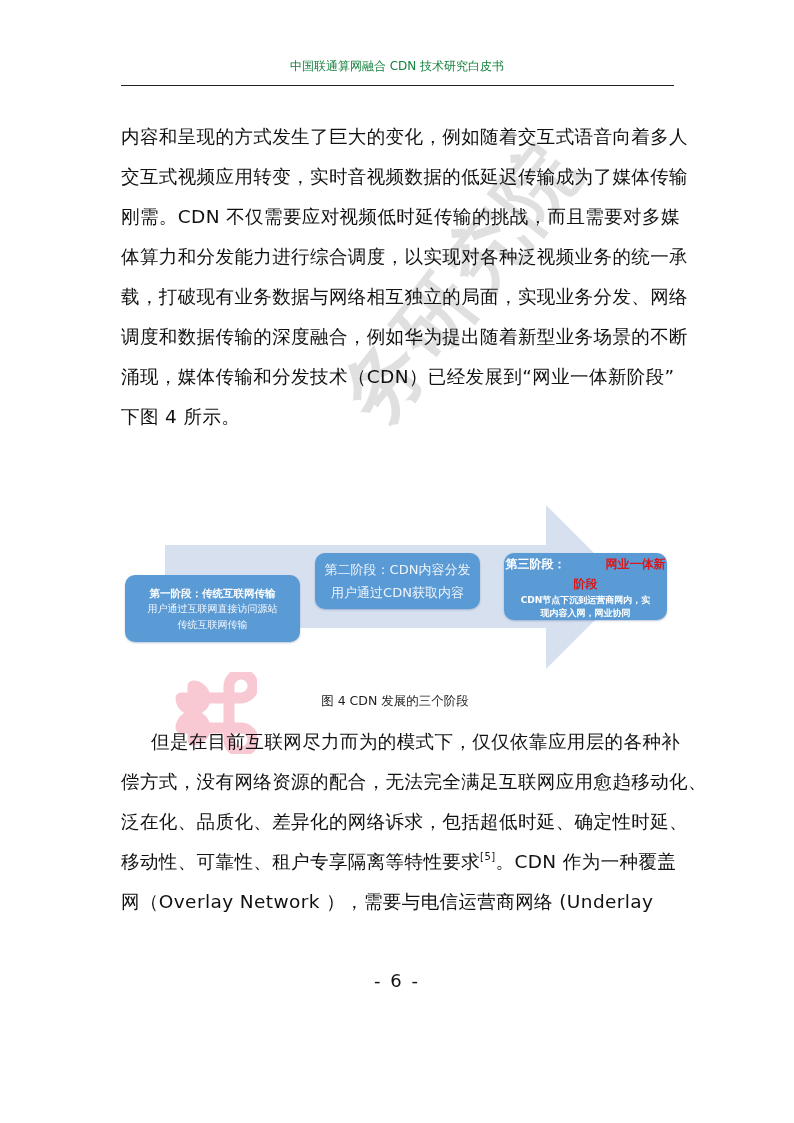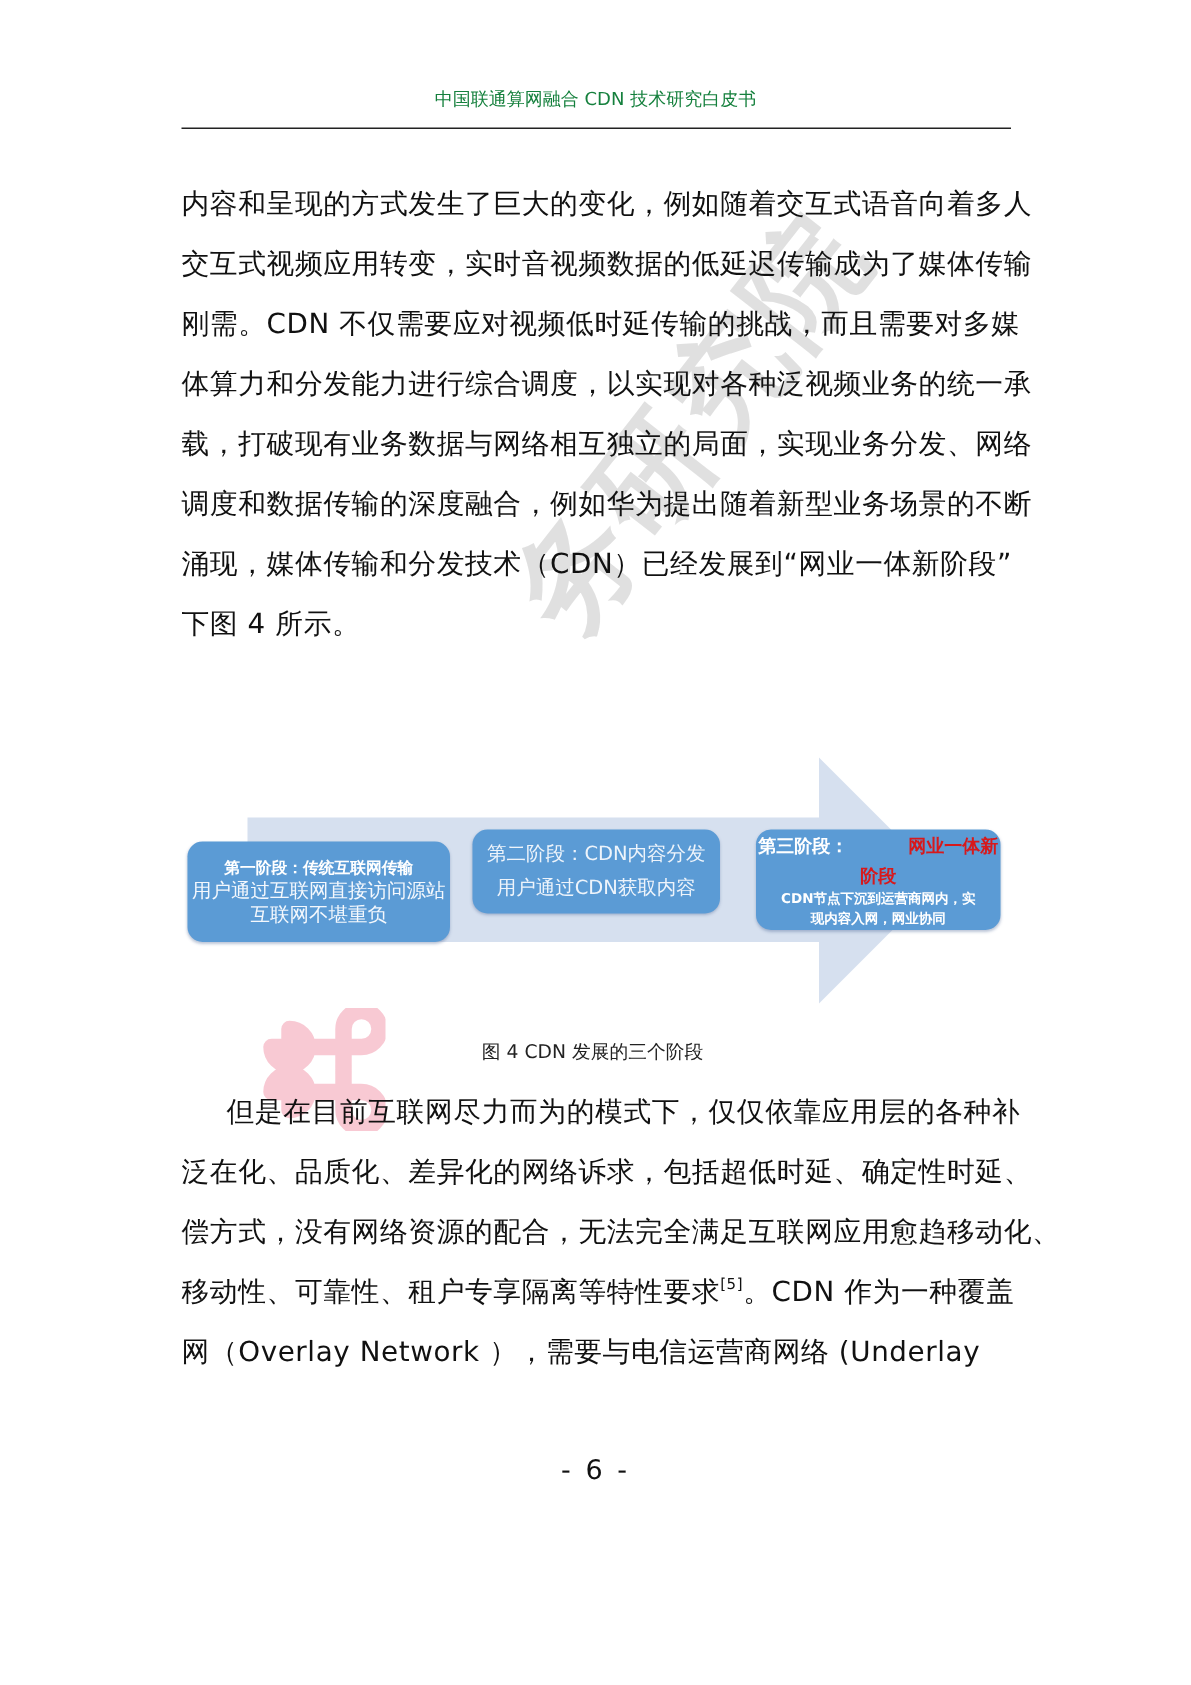--- a/index.html
+++ b/index.html
@@ -37,25 +37,25 @@
     }
 
     
     .diagram { position: absolute; left: 0; top: 0; width: 794px; height: 1123px; pointer-events: none; }
     .arrow-svg { position: absolute; left: 0; top: 0; }
     .stage {
       position: absolute; background: #5b9bd5; border-radius: 10px;
       color: #ffffff; text-align: center; box-shadow: 0 1px 2px rgba(60,90,140,0.35);
       display: flex; flex-direction: column; justify-content: center; align-items: center;
     }
-    .stage-1 { left: 125px; top: 561px; width: 175px; height: 67px; align-items: center; }
+    .stage-1 { left: 125px; top: 575px; width: 175px; height: 67px; align-items: center; }
     .stage-2 { left: 315px; top: 553px; width: 165px; height: 56px; }
     .stage-3 { left: 504px; top: 553px; width: 163px; height: 67px; }
     .st-title-bold { font-size: 10.5px; font-weight: bold; line-height: 16px; }
-    .st-body { font-size: 13px; line-height: 16px; color: #f4f8fd; }
+    .st-body { font-size: 10px; line-height: 16px; color: #f4f8fd; }
     .st2-text { font-size: 13px; line-height: 23px; color: #eef4fb; }
     .st3-title { font-size: 12px; font-weight: bold; line-height: 20px; }
     .st3-red { color: #d7191c; padding-left: 40px; }
     .st3-body { font-size: 9px; font-weight: bold; line-height: 13px; padding: 0 4px; }
 
     .caption {
       position: absolute; left: 0; width: 790px; top: 693px;
       text-align: center; font-size: 12.5px; color: #222;
     }
     .page-number {
@@ -88,38 +88,38 @@
 </div>
 
 <div class="diagram">
   <svg class="arrow-svg" width="794" height="1123" viewBox="0 0 794 1123">
     <polygon points="165,545 546,545 546,505 628,587 546,669 546,628 165,628" fill="#d6e0ef"></polygon>
   </svg>
 
   <div class="stage stage-1">
     <div class="st-title-bold">第一阶段：传统互联网传输</div>
     <div class="st-body">用户通过互联网直接访问源站</div>
-    <div class="st-body">互联网不堪重负</div>
+    <div class="st-body">传统互联网传输</div>
   </div>
 
   <div class="stage stage-2">
     <div class="st2-text">第二阶段：CDN内容分发</div>
     <div class="st2-text">用户通过CDN获取内容</div>
   </div>
 
   <div class="stage stage-3">
     <div class="st3-title"><span>第三阶段：</span><span class="st3-red">网业一体新阶段</span></div>
     <div class="st3-body">CDN节点下沉到运营商网内，实</div>
     <div class="st3-body">现内容入网，网业协同</div>
   </div>
 </div>
 
 <div class="caption">图 4 CDN 发展的三个阶段</div>
 
 <div class="para" style="top:722px;">
   <span class="line indent">但是在目前互联网尽力而为的模式下，仅仅依靠应用层的各种补</span>
+  <span class="line">偿方式，没有网络资源的配合，无法完全满足互联网应用愈趋移动化、</span>
   <span class="line">泛在化、品质化、差异化的网络诉求，包括超低时延、确定性时延、</span>
-  <span class="line">偿方式，没有网络资源的配合，无法完全满足互联网应用愈趋移动化、</span>
   <span class="line"><span>移动性、可靠性、租户专享隔离等特性要求</span><sup>[5]</sup><span>。CDN 作为一种覆盖</span></span>
   <span class="line">网（Overlay Network ），需要与电信运营商网络 (Underlay</span>
 </div>
 
 <div class="page-number">- 6 -</div>
 
 </body></html>

